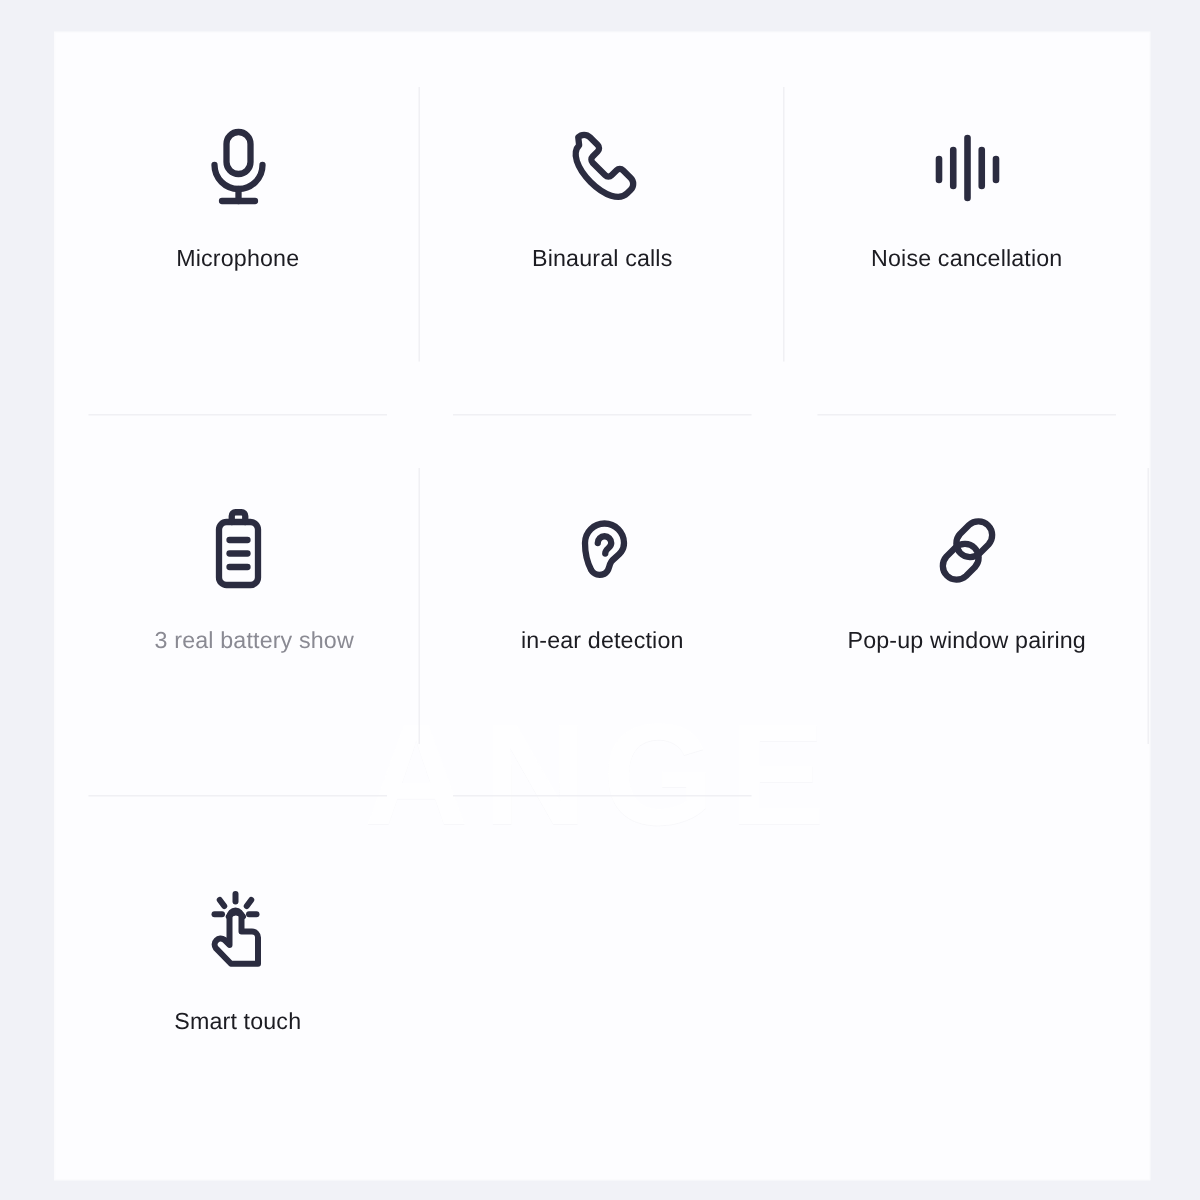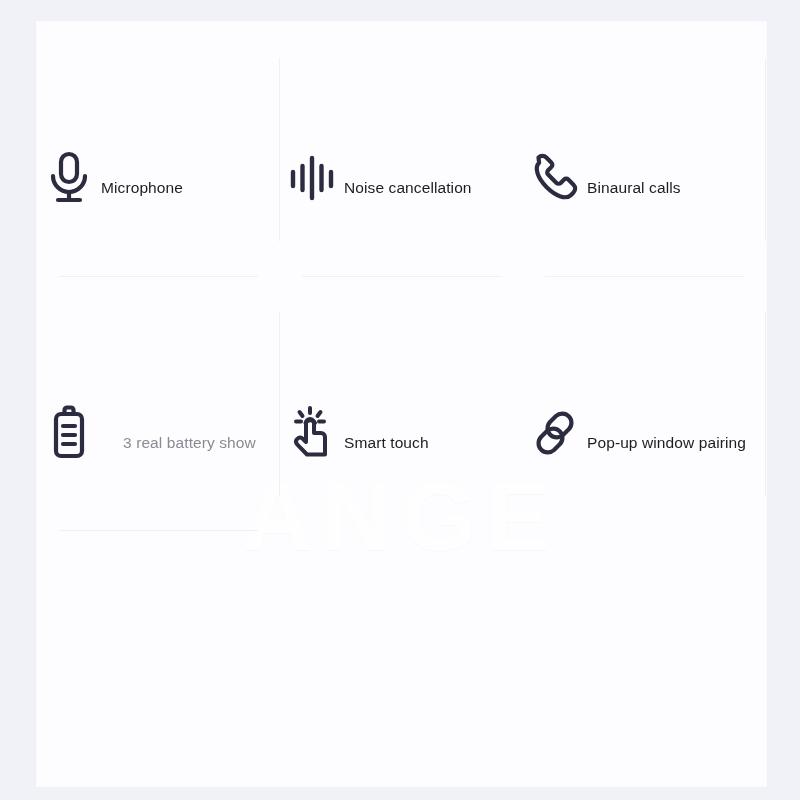--- a/index.html
+++ b/index.html
@@ -59,21 +59,21 @@
     width: 100%;
     height: 100%;
     display: grid;
     grid-template-columns: 1fr 1fr 1fr;
     grid-template-rows: 1fr 1fr 1fr;
   }
 
   .feature-cell {
     position: relative;
     display: flex;
-    flex-direction: row;
+    flex-direction: column;
     align-items: center;
     justify-content: flex-start;
     padding-top: 58px;
     box-sizing: border-box;
   }
 
   
   .feature-cell::after {
     content: "";
     position: absolute;
@@ -137,92 +137,105 @@
       <div class="feature-cell row-1 col-1">
         <span class="feature-icon">
           <svg viewBox="0 0 64 64" fill="none" stroke="currentColor" stroke-width="4.2" stroke-linecap="round" stroke-linejoin="round">
             <rect x="24" y="8" width="16" height="28" rx="8"></rect>
             <path d="M16 30 a16 16 0 0 0 32 0"></path>
             <line x1="32" y1="46" x2="32" y2="54"></line>
             <line x1="21" y1="54" x2="43" y2="54"></line>
           </svg>
         </span>
         <span class="feature-label">Microphone</span>
-      </div>
-
-      <div class="feature-cell row-1 col-3">
-        <span class="feature-icon">
-          <svg viewBox="0 0 64 64" fill="none" stroke="currentColor" stroke-width="4.4" stroke-linecap="round">
-            <line x1="13" y1="26" x2="13" y2="40"></line>
-            <line x1="22.5" y1="20" x2="22.5" y2="44"></line>
-            <line x1="32" y1="12" x2="32" y2="52"></line>
-            <line x1="41.5" y1="20" x2="41.5" y2="44"></line>
-            <line x1="51" y1="26" x2="51" y2="40"></line>
-          </svg>
-        </span>
-        <span class="feature-label">Noise cancellation</span>
       </div>
 
       <div class="feature-cell row-1 col-2">
         <span class="feature-icon">
           <svg viewBox="0 0 64 64" fill="none" stroke="currentColor" stroke-width="4.2" stroke-linecap="round" stroke-linejoin="round">
             <path d="M15.5 11.5
                      a5.5 5.5 0 0 1 7.8 0
                      l5.2 5.2 a3 3 0 0 1 0 4.2 l-3.4 3.4
                      a3 3 0 0 0 0 4.2
                      l8.4 8.4 a3 3 0 0 0 4.2 0 l3.4-3.4
                      a3 3 0 0 1 4.2 0 l5.2 5.2
                      a5.5 5.5 0 0 1 0 7.8
                      l-2.4 2.4
                      c-5 5-15.2 1.6-24.4-7.6
                      C14.5 32 11.1 21.8 16.1 16.8 Z"></path>
           </svg>
         </span>
         <span class="feature-label">Binaural calls</span>
       </div>
 
+      <div class="feature-cell row-1 col-3">
+        <span class="feature-icon">
+          <svg viewBox="0 0 64 64" fill="none" stroke="currentColor" stroke-width="4.4" stroke-linecap="round">
+            <line x1="13" y1="26" x2="13" y2="40"></line>
+            <line x1="22.5" y1="20" x2="22.5" y2="44"></line>
+            <line x1="32" y1="12" x2="32" y2="52"></line>
+            <line x1="41.5" y1="20" x2="41.5" y2="44"></line>
+            <line x1="51" y1="26" x2="51" y2="40"></line>
+          </svg>
+        </span>
+        <span class="feature-label">Noise cancellation</span>
+      </div>
+
 
       <div class="feature-cell row-2 col-2">
         <span class="feature-icon">
           <svg viewBox="0 0 64 64" fill="none" stroke="currentColor" stroke-width="4.2" stroke-linecap="round" stroke-linejoin="round">
             <rect x="19" y="13" width="26" height="42" rx="5"></rect>
             <path d="M27.5 13 L27.5 9 a2.5 2.5 0 0 1 2.5-2.5 l4 0 a2.5 2.5 0 0 1 2.5 2.5 L36.5 13"></path>
             <line x1="26" y1="25" x2="38" y2="25"></line>
             <line x1="26" y1="34" x2="38" y2="34"></line>
             <line x1="26" y1="43" x2="38" y2="43"></line>
           </svg>
         </span>
         <span class="feature-label muted">3 real battery show</span>
       </div>
 
-
+      <div class="feature-cell row-2 col-3">
+        <span class="feature-icon">
+          <svg viewBox="0 0 64 64" fill="none" stroke="currentColor" stroke-width="4.2" stroke-linecap="round" stroke-linejoin="round">
+            <path d="M20 27 a13 13 0 1 1 26 0
+                     c0 7-6 9-8.5 12.5
+                     c-2 2.8-1 6.5-4.5 8
+                     c-3.5 1.5-7 0.5-8.8-2.4
+                     C22 41 20 34 20 27 Z"></path>
+            <path d="M28.5 27 a4.5 4.5 0 1 1 9 0 c0 3.5-4 3.5-4 7"></path>
+          </svg>
+        </span>
+        <span class="feature-label">in-ear detection</span>
+      </div>
+
+
+      <div class="feature-cell row-3 col-2">
+        <span class="feature-icon">
+          <svg viewBox="0 0 64 64" fill="none" stroke="currentColor" stroke-width="4.2" stroke-linecap="round" stroke-linejoin="round">
+            <path d="M27 21 L33 15 a9.2 9.2 0 0 1 13 13 l-6 6 a9.2 9.2 0 0 1 -13 -13"></path>
+            <path d="M37 43 L31 49 a9.2 9.2 0 0 1 -13 -13 l6-6 a9.2 9.2 0 0 1 13 13"></path>
+          </svg>
+        </span>
+        <span class="feature-label">Pop-up window pairing</span>
+      </div>
 
       <div class="feature-cell row-3 col-3">
         <span class="feature-icon">
           <svg viewBox="0 0 64 64" fill="none" stroke="currentColor" stroke-width="4" stroke-linecap="round" stroke-linejoin="round">
             <line x1="30" y1="7" x2="30" y2="12"></line>
             <line x1="19.5" y1="11" x2="22.5" y2="15"></line>
             <line x1="40.5" y1="11" x2="37.5" y2="15"></line>
             <line x1="16" y1="20.5" x2="21" y2="20.5"></line>
             <line x1="44" y1="20.5" x2="39" y2="20.5"></line>
             <path d="M25.5 22 a5.5 5.5 0 0 1 9.5 0"></path>
             <path d="M30 18 a4 4 0 0 0 -4 4 L26 41
                      l-3.5-3.5 a4 4 0 0 0 -5.6 5.6
                      L27 53.5 L45 53.5 L45 36
                      a4 4 0 0 0 -4-4 L34 32 L34 22 a4 4 0 0 0 -4-4 Z"></path>
           </svg>
         </span>
         <span class="feature-label">Smart touch</span>
       </div>
 
-      <div class="feature-cell row-3 col-2">
-        <span class="feature-icon">
-          <svg viewBox="0 0 64 64" fill="none" stroke="currentColor" stroke-width="4.2" stroke-linecap="round" stroke-linejoin="round">
-            <path d="M27 21 L33 15 a9.2 9.2 0 0 1 13 13 l-6 6 a9.2 9.2 0 0 1 -13 -13"></path>
-            <path d="M37 43 L31 49 a9.2 9.2 0 0 1 -13 -13 l6-6 a9.2 9.2 0 0 1 13 13"></path>
-          </svg>
-        </span>
-        <span class="feature-label">Pop-up window pairing</span>
-      </div>
-
     </div>
   </div>
 </div>
 
 </body></html>

